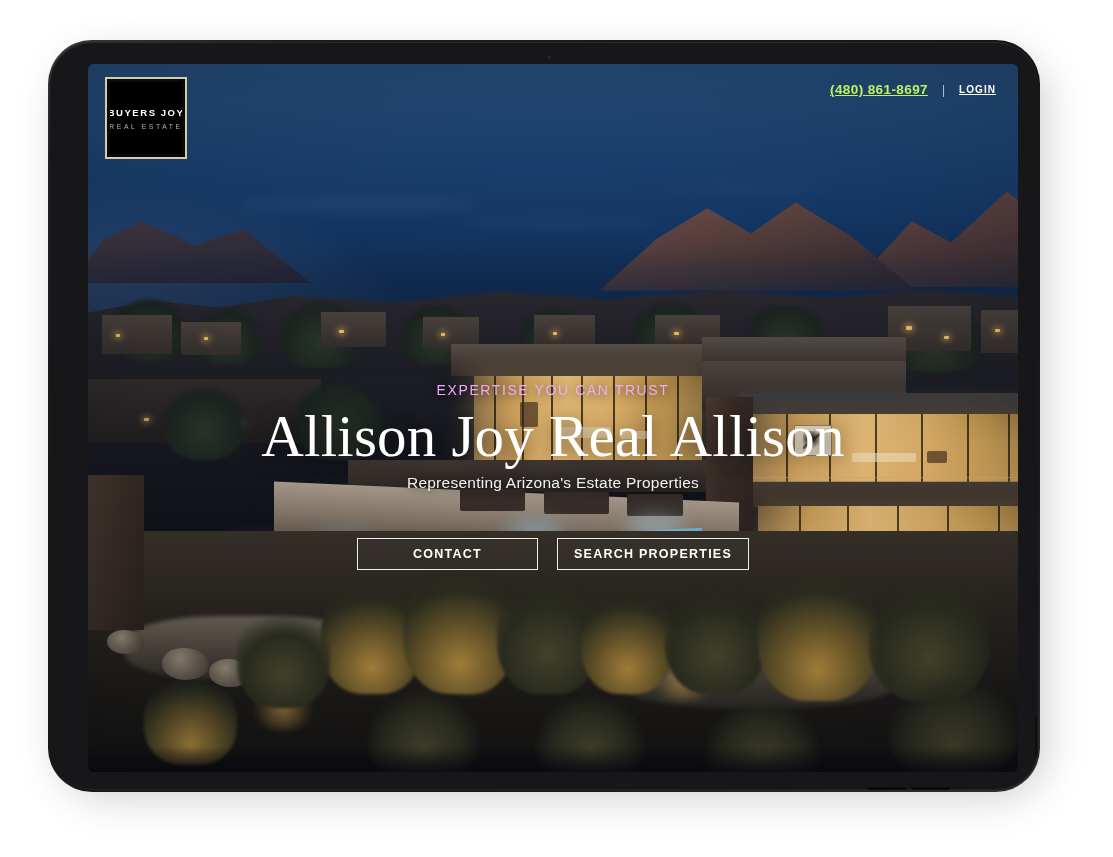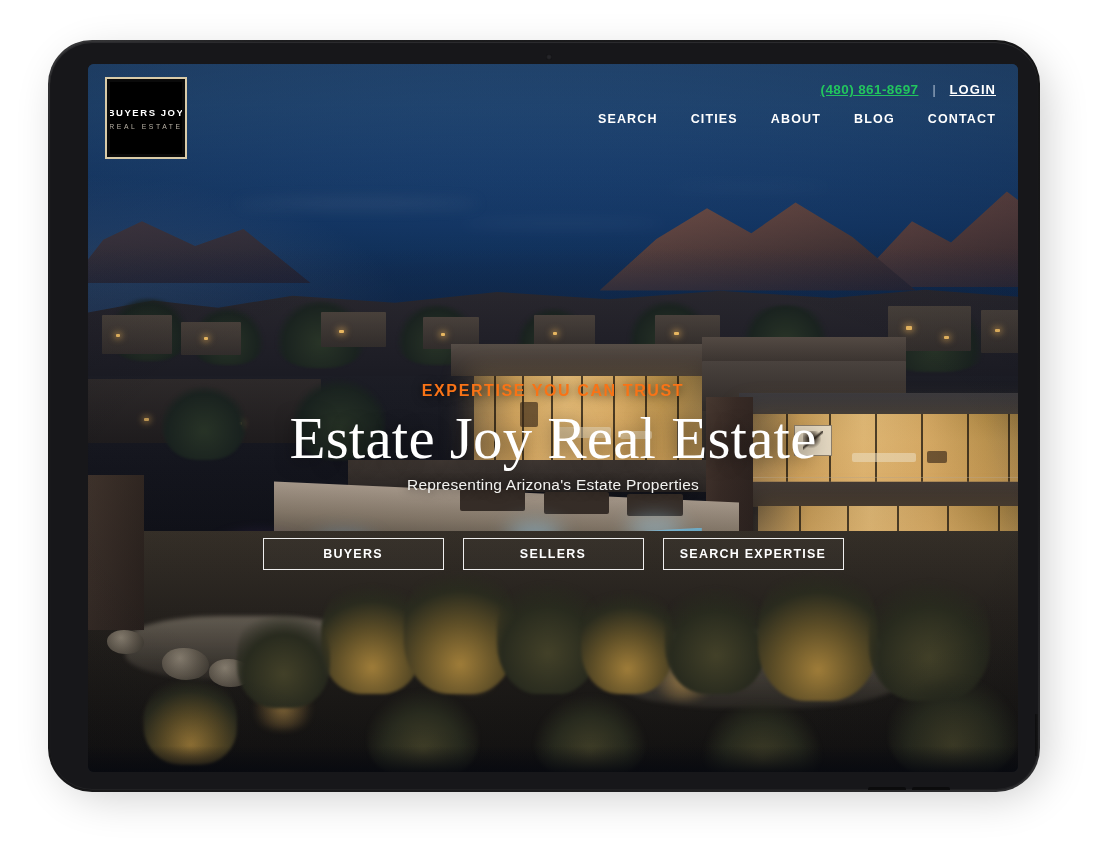--- a/index.html
+++ b/index.html
@@ -316,25 +316,25 @@
   }
 
   .topbar {
     position: absolute;
     right: 22px; top: 18px;
     display: flex; align-items: center; gap: 14px;
     color: #ffffff;
   }
   .phone {
     font-size: 13.5px; font-weight: 700; letter-spacing: .4px;
-    color: #22c55e;
+    color: #bef264;
   }
   .sep { font-size: 12px; color: #cfdcea; opacity:.85; }
   .login {
-    font-size: 13px; font-weight: 600; letter-spacing: 1.05px;
+    font-size: 10px; font-weight: 600; letter-spacing: 1.05px;
     color: #ffffff;
   }
 
   .mainnav {
     position: absolute;
     right: 22px; top: 48px;
     display: flex; align-items: center; gap: 33px;
   }
   .navitem {
     color: #ffffff;
@@ -345,24 +345,24 @@
     text-decoration: none;
   }
 
   .hero-block {
     position: absolute;
     left: 0; right: 0; top: 318px;
     text-align: center;
     color: #fff;
   }
   .kicker {
-    font-size: 16px;
-    font-weight: 700;
+    font-size: 14px;
+    font-weight: 400;
     letter-spacing: 1.6px;
-    color: #f97316;
+    color: #f0abfc;
     text-shadow: 0 1px 10px rgba(0,0,0,.65);
   }
   .hero-title {
     margin-top: 8px;
     font-family: "Liberation Serif", "DejaVu Serif", serif;
     font-size: 59px;
     font-weight: 400;
     line-height: 1.05;
     letter-spacing: .2px;
     color: #ffffff;
@@ -562,38 +562,30 @@
             <div class="logo-top">BUYERS JOY</div>
             <div class="logo-bot">REAL ESTATE</div>
           </div>
 
           <div class="topbar">
             <a class="phone" href="#">(480) 861-8697</a>
             <span class="sep">|</span>
             <a class="login" href="#">LOGIN</a>
           </div>
 
-          <nav class="mainnav">
-            <a class="navitem" href="#">SEARCH</a>
-            <a class="navitem" href="#">CITIES</a>
-            <a class="navitem" href="#">ABOUT</a>
-            <a class="navitem" href="#">BLOG</a>
-            <a class="navitem" href="#">CONTACT</a>
-          </nav>
 
           <div class="hero-block">
             <div class="kicker">EXPERTISE YOU CAN TRUST</div>
-            <h1 class="hero-title">Estate Joy Real Estate</h1>
+            <h1 class="hero-title">Allison Joy Real Allison</h1>
             <div class="hero-sub">Representing Arizona's Estate Properties</div>
           </div>
 
           <div class="cta-row">
-            <a class="cta" href="#">BUYERS</a>
-            <a class="cta" href="#">SELLERS</a>
-            <a class="cta" href="#">SEARCH EXPERTISE</a>
+            <a class="cta" href="#">CONTACT</a>
+            <a class="cta" href="#">SEARCH PROPERTIES</a>
           </div>
 
         </div>
 
         <div class="scrn-bottom-fade"></div>
       </div>
 
       <div class="btn-side btn-power"></div>
       <div class="speaker spk-1"></div>
       <div class="speaker spk-2"></div>

